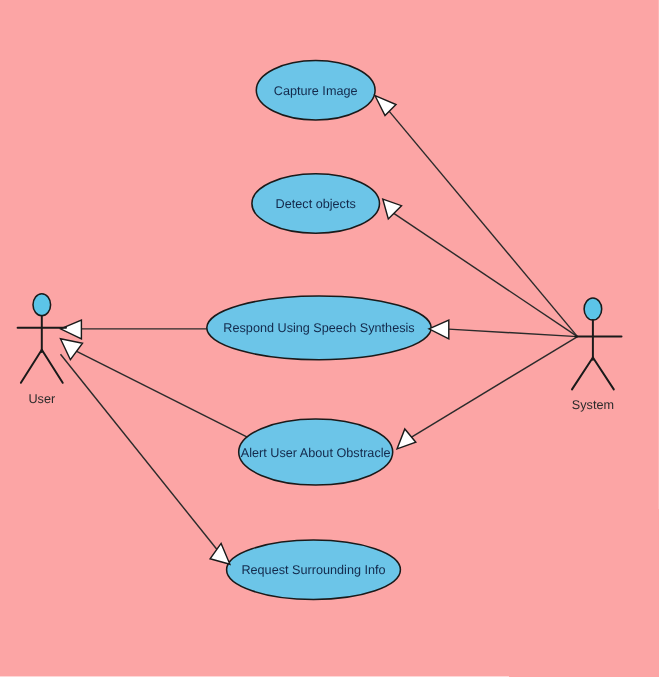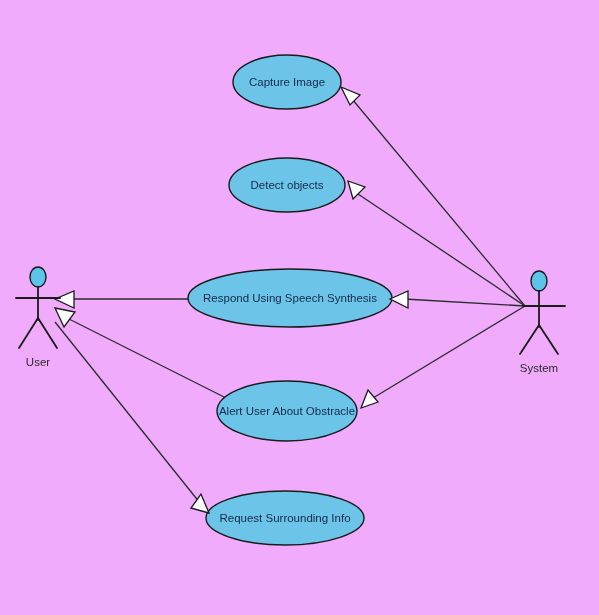--- a/index.html
+++ b/index.html
@@ -10,21 +10,21 @@
   body {
     width: 599px;
     height: 615px;
     font-family: "Liberation Sans", sans-serif;
     overflow: hidden;
   }
   #diagram-canvas {
     position: relative;
     width: 599px;
     height: 615px;
-    background: #f0abfc;
+    background: #fca5a5;
   }
   svg#uml-svg {
     display: block;
     width: 599px;
     height: 615px;
   }
   .usecase-ellipse {
     fill: #6cc5e8;
     stroke: #1a1a1a;
     stroke-width: 1.4;

